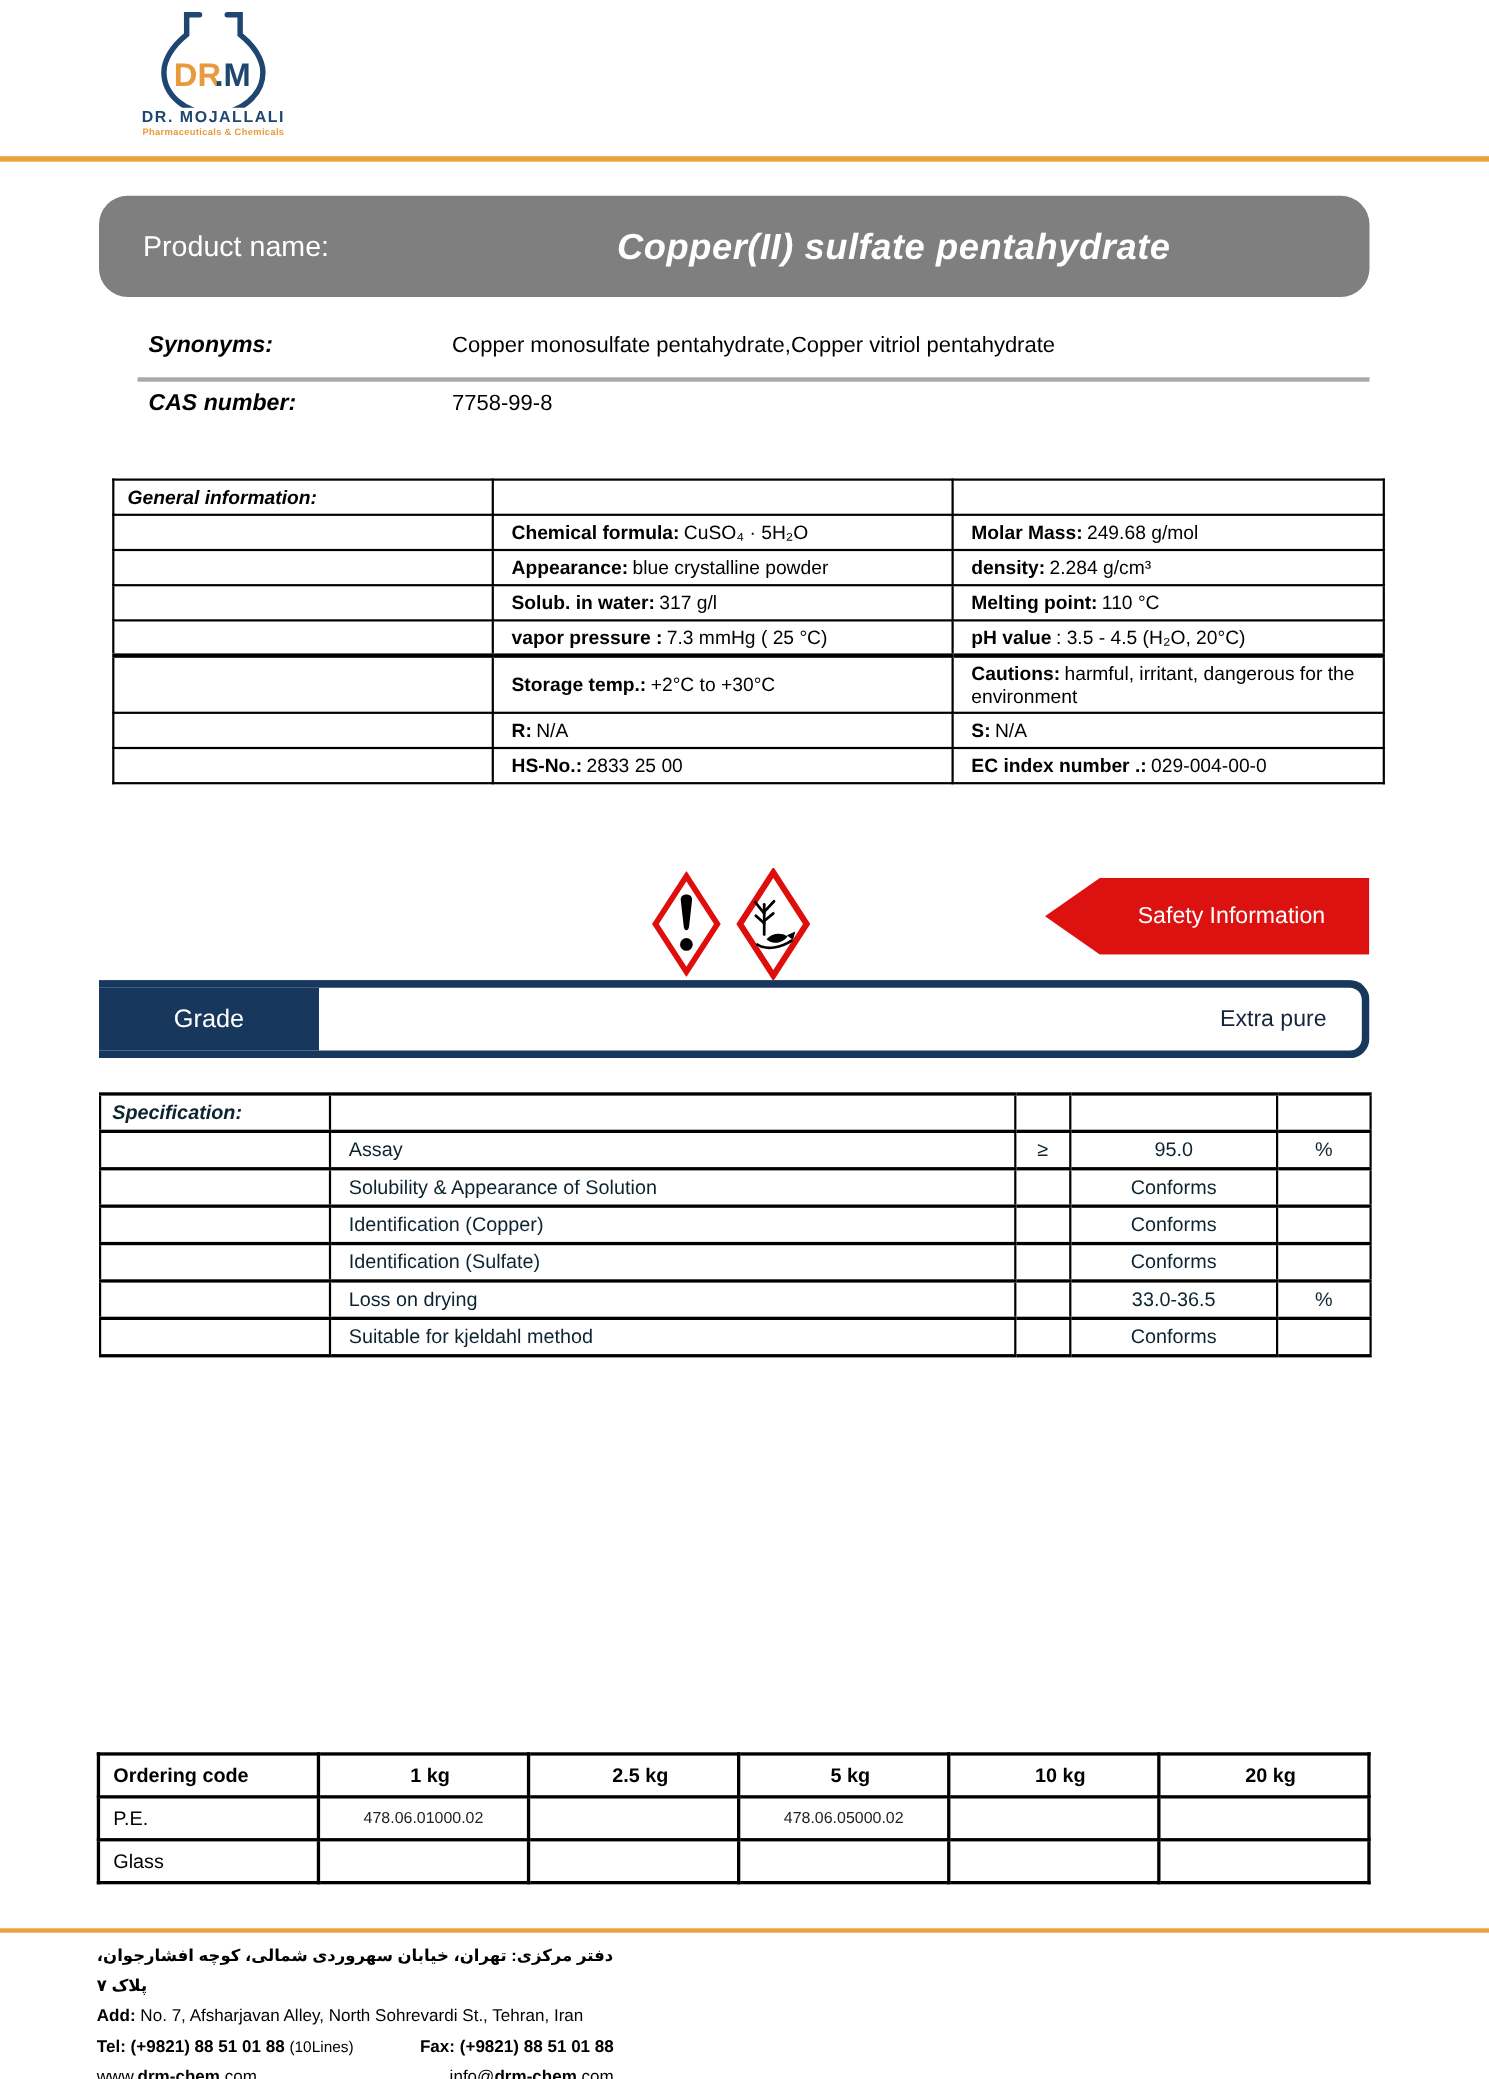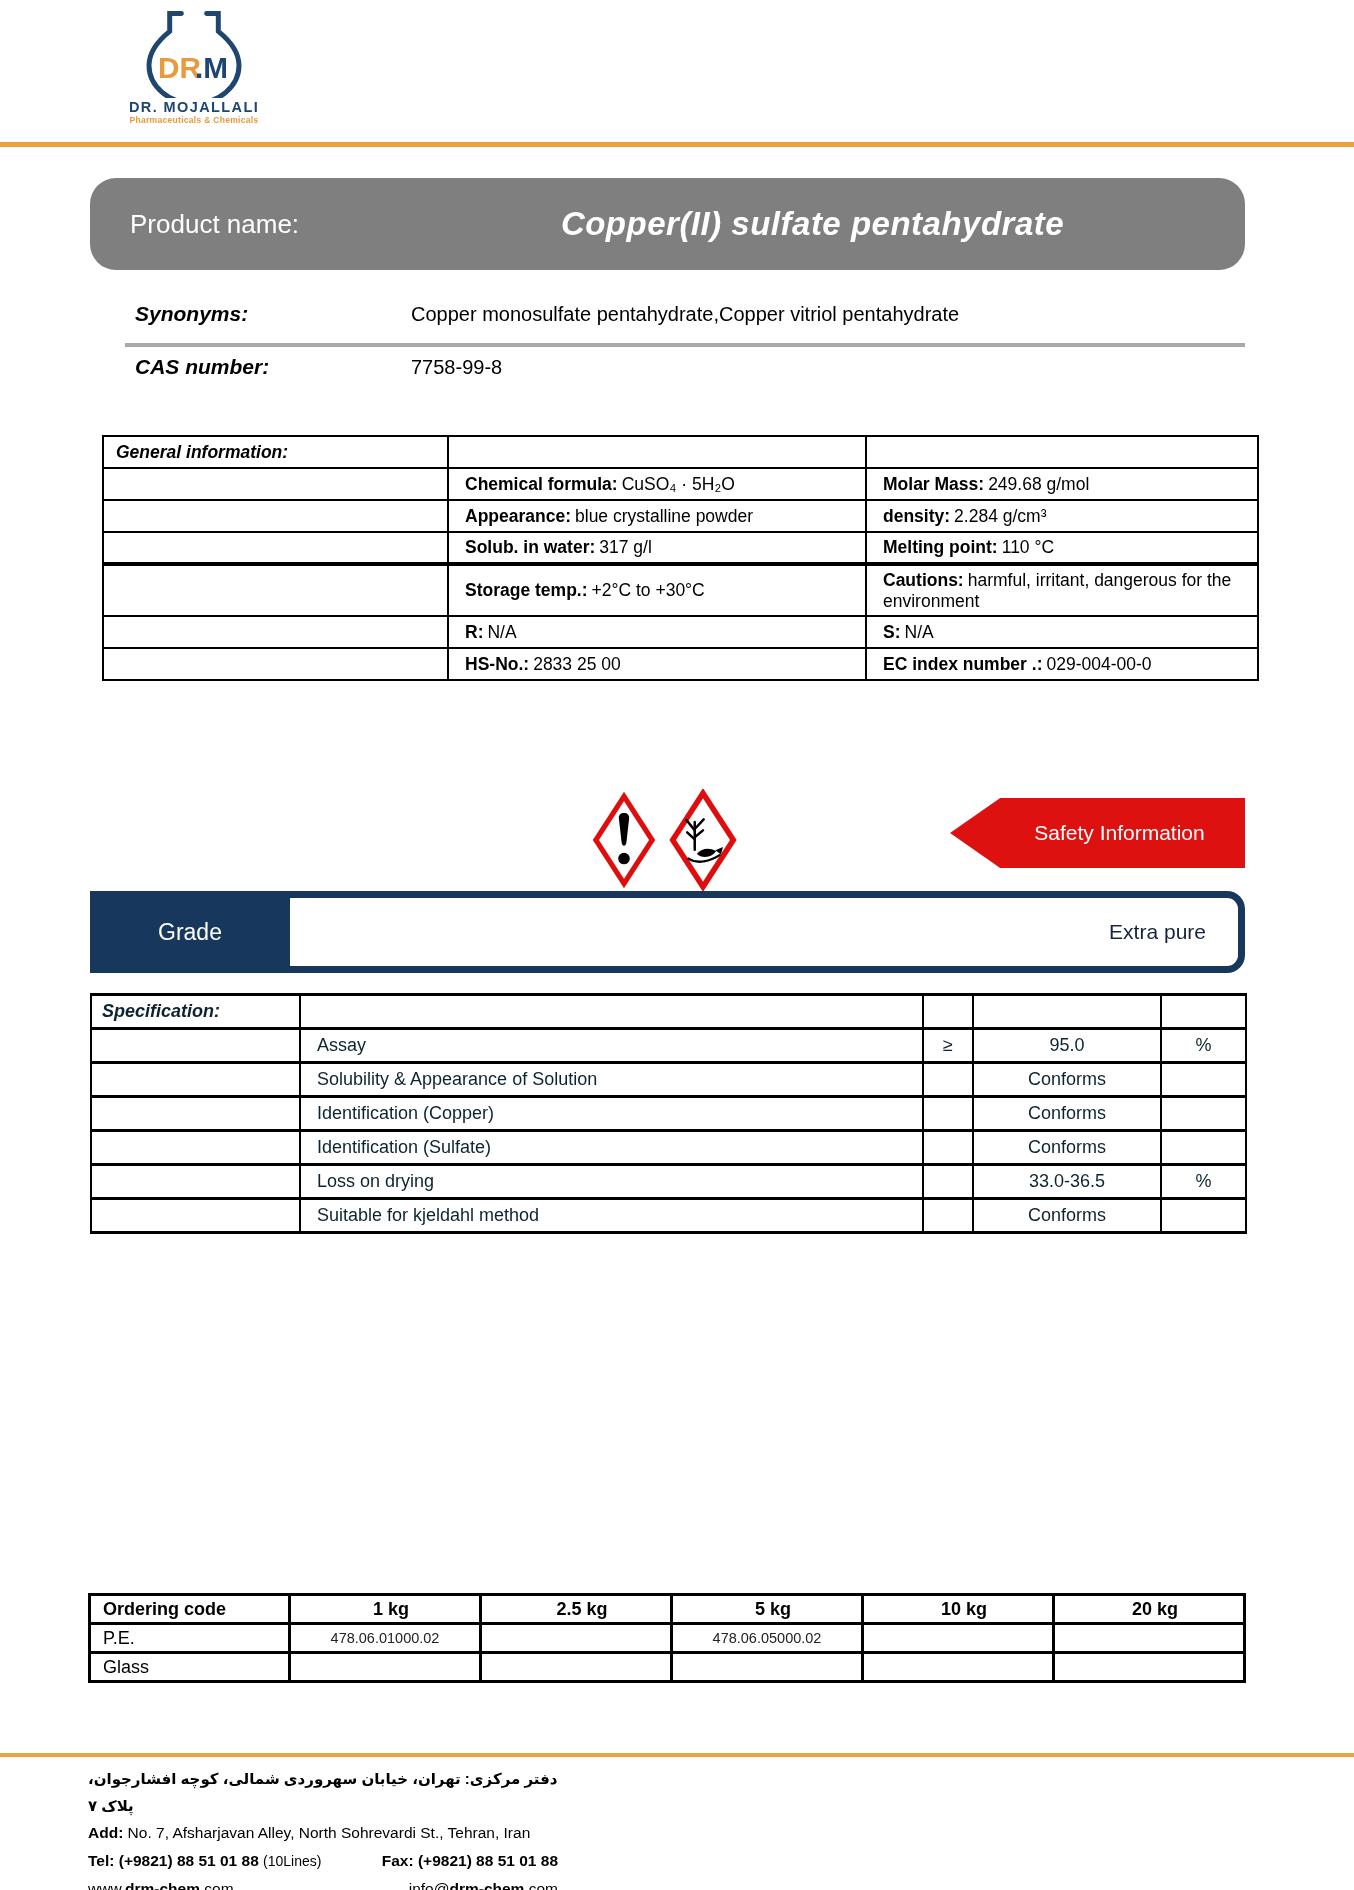--- a/index.html
+++ b/index.html
@@ -56,37 +56,37 @@
     position:absolute; left:950px; top:10px; width:295px; height:70px; background:#DE1111;
     clip-path:polygon(17% 0, 100% 0, 100% 100%, 17% 100%, 0 50%);
     color:#fff; font-size:21px; display:flex; align-items:center; justify-content:center; padding-left:44px;
   }
   .pictos { position:absolute; left:592px; top:0; height:104px; display:flex; gap:12px; align-items:center; }
   .picto-sm { width:64px; height:96px; }
   .picto-lg { width:70px; height:102px; }
 
   
   .grade-bar {
-    position:absolute; left:90px; top:891px; width:1155px; height:82px;
+    position:absolute; left:90px; top:891px; width:1155px; height:71px;
     border:7px solid #17375D; border-left:none; border-radius:0 18px 18px 0;
     background:#fff; display:flex; align-items:center;
   }
   .grade-left { width:200px; height:100%; background:#17375D; color:#fff; display:flex; align-items:center; justify-content:center; font-size:23px; flex:none; }
   .grade-value { margin-left:auto; padding-right:32px; font-size:21px; color:#16253b; }
 
   
   .spec { position:absolute; left:90px; top:993px; width:1155px; }
   .spec td { border:2px solid #000; border-top-width:3px; border-bottom-width:3px; font-size:18px; height:34px; color:#0d2430; }
   .spec td.item { padding-left:16px; }
   .spec td.c { text-align:center; }
   .spec-title { font-weight:bold; font-style:italic; font-size:21px; padding-left:10px; color:#000; }
 
   
   .order { position:absolute; left:88px; top:1593px; width:1155px; }
-  .order td { border:3px solid #000; font-size:18px; height:29px; padding-left:12px; }
+  .order td { border:3px solid #000; font-size:18px; height:39px; padding-left:12px; }
   .order tr.head td { font-weight:bold; text-align:center; }
   .order tr.head td:first-child { text-align:left; }
   .order td.code { text-align:center; padding-left:0; font-size:14.5px; color:#222; }
 
   
   .bottom-rule { position:absolute; left:0; top:1753px; width:100%; height:4px; background:#ECA13F; }
   .footer { position:absolute; left:88px; top:1766px; width:470px; font-size:15.5px; line-height:1.78; }
   .fa-line { direction:rtl; text-align:left; font-weight:bold; font-size:15px; }
   .f-bold { font-weight:bold; }
   .f-row { display:flex; justify-content:space-between; }
@@ -143,20 +143,25 @@
   </tr>
   <tr>
     <td class="c1"></td>
     <td><span class="lbl">Appearance:</span><span>blue crystalline powder</span></td>
     <td><span class="lbl">density:</span><span>2.284 g/cm³</span></td>
   </tr>
   <tr>
     <td class="c1"></td>
     <td><span class="lbl">Solub. in water:</span><span>317 g/l</span></td>
     <td><span class="lbl">Melting point:</span><span>110 °C</span></td>
+  </tr>
+  <tr>
+    <td class="c1"></td>
+    <td><span class="lbl">vapor pressure :</span><span>7.3 mmHg ( 25 °C)</span></td>
+    <td><span class="lbl">pH value</span><span>: 3.5 - 4.5 (H₂O, 20°C)</span></td>
   </tr>
   <tr class="tall">
     <td class="c1"></td>
     <td><span class="lbl">Storage temp.:</span><span>+2°C to +30°C</span></td>
     <td><span class="lbl">Cautions:</span><span>harmful, irritant, dangerous for the environment</span></td>
   </tr>
   <tr>
     <td class="c1"></td>
     <td><span class="lbl">R:</span><span>N/A</span></td>
     <td><span class="lbl">S:</span><span>N/A</span></td>

